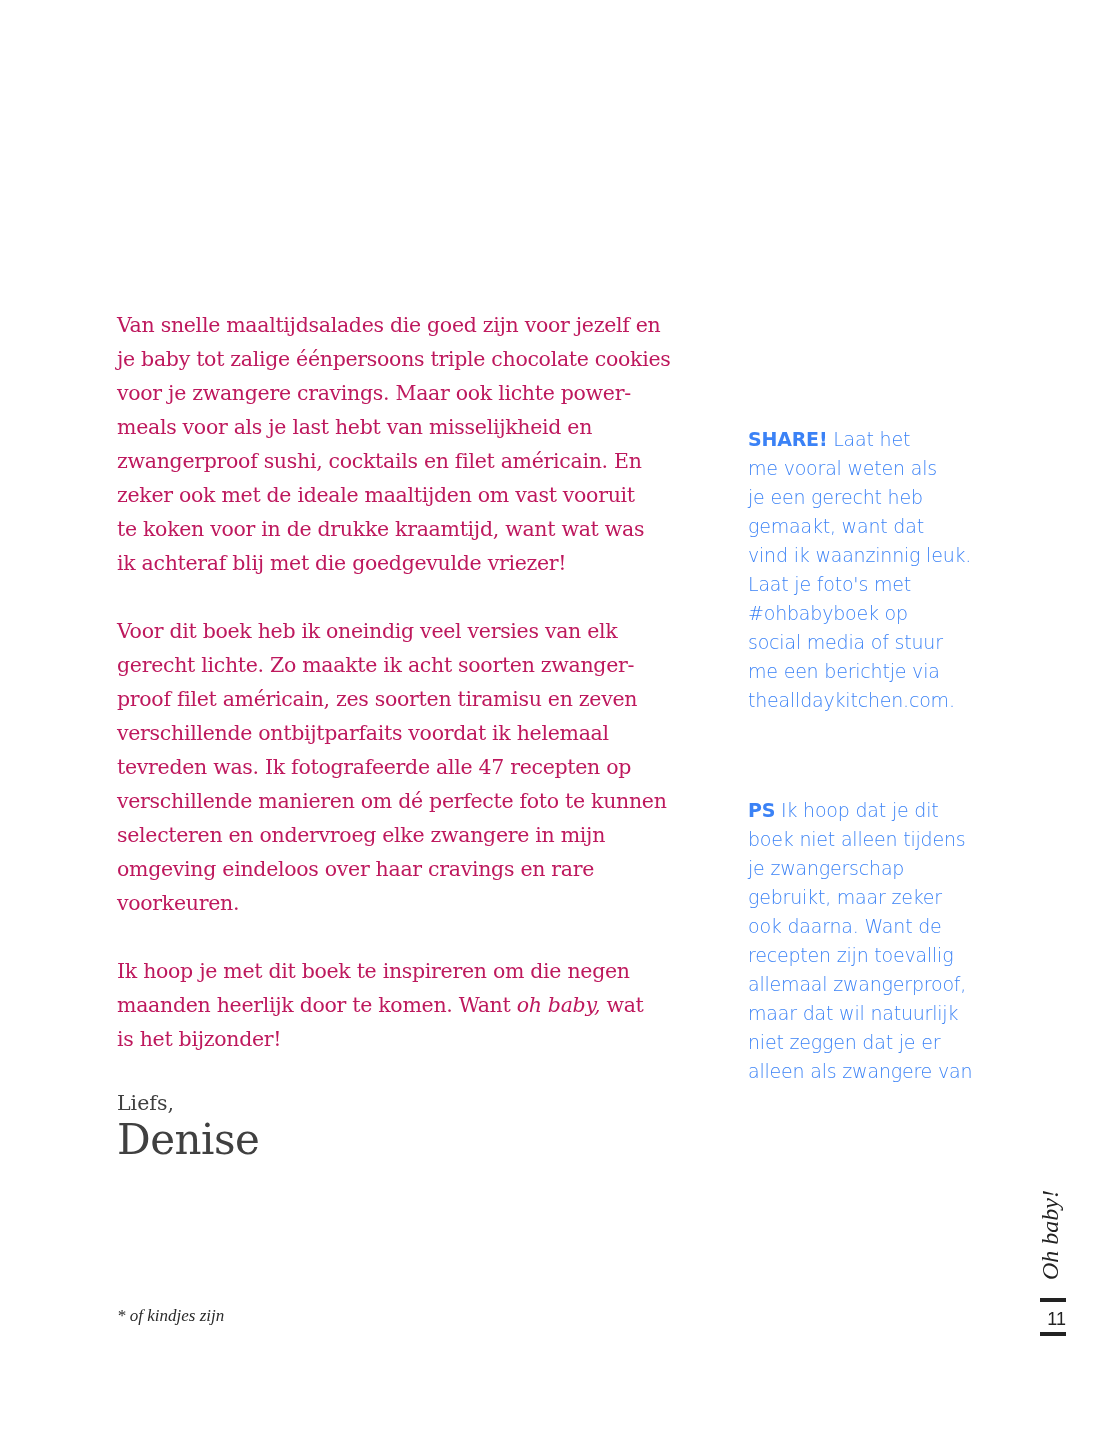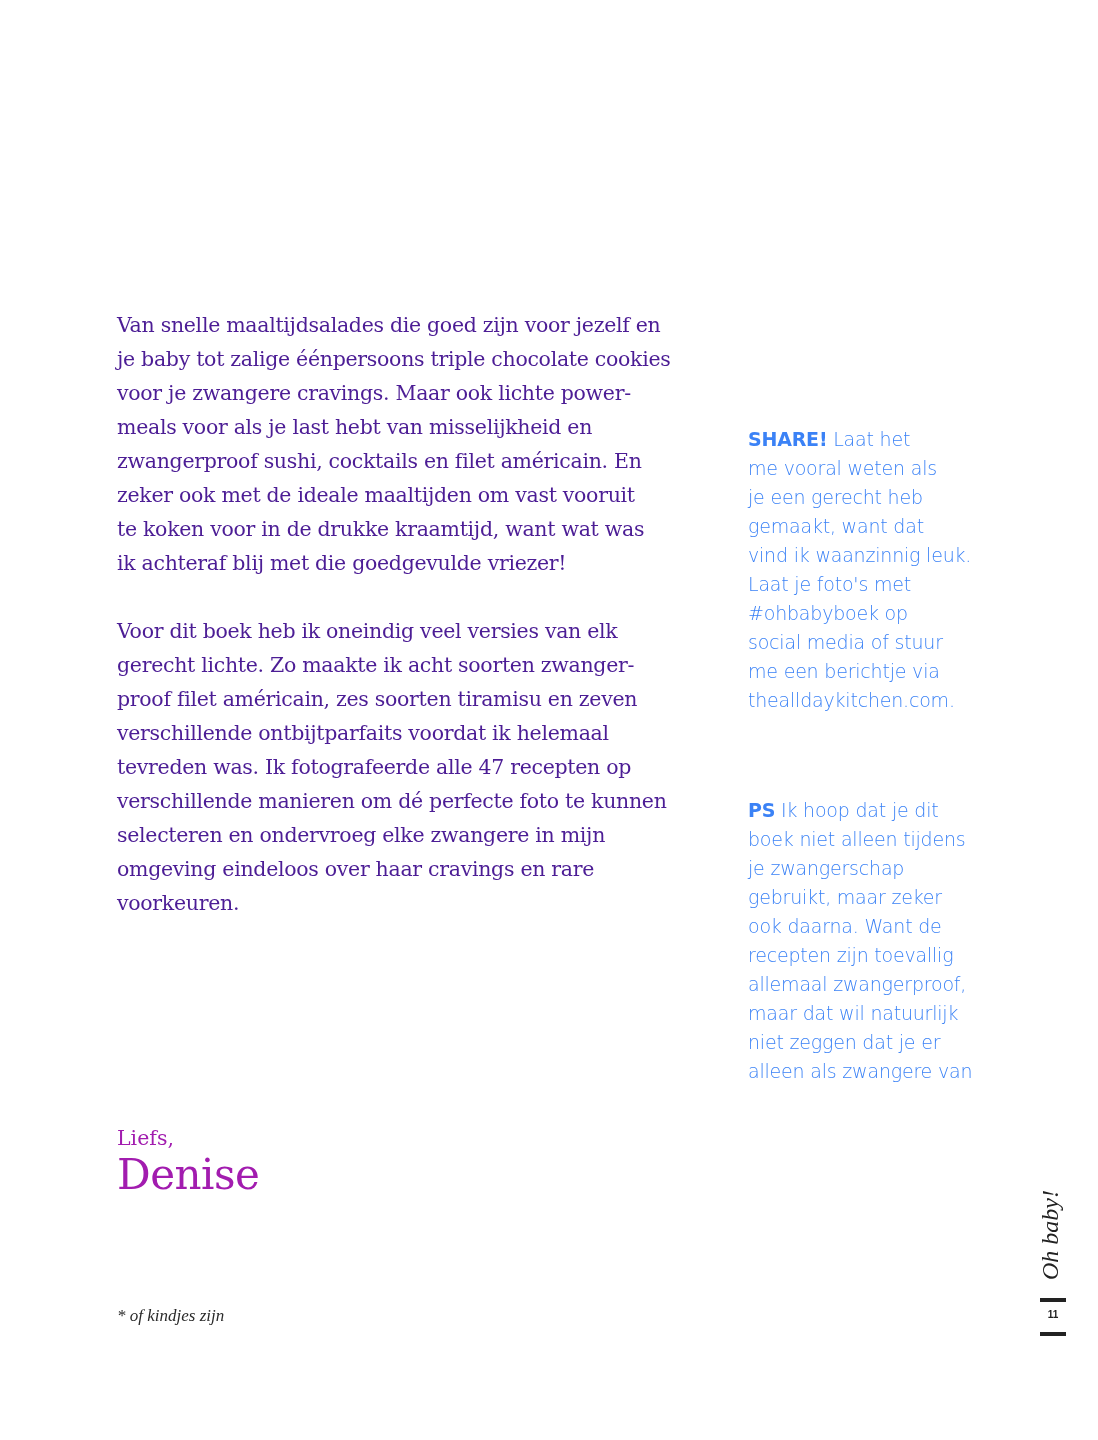--- a/index.html
+++ b/index.html
@@ -1,31 +1,31 @@
 <!DOCTYPE html>
 <html><head>
 <meta charset="utf-8">
 <style>
   html,body{margin:0;padding:0;background:#fff;}
   body{width:1098px;height:1440px;position:relative;overflow:hidden;}
-  .main{position:absolute;left:117px;top:308px;width:540px;font-family:"DejaVu Serif","Liberation Serif",serif;color:#4c1d95;font-size:20.5px;line-height:34px;letter-spacing:-0.3px;}
+  .main{position:absolute;left:117px;top:308px;width:540px;font-family:"DejaVu Serif","Liberation Serif",serif;color:#be185d;font-size:20.5px;line-height:34px;letter-spacing:-0.3px;}
   .main p{margin:0 0 34px 0;}
   .line{display:block;white-space:nowrap;}
-  .sign{position:absolute;left:117px;top:1088px;font-family:"DejaVu Serif",serif;color:#a21caf;margin-top:35px;}
+  .sign{position:absolute;left:117px;top:1088px;font-family:"DejaVu Serif",serif;color:#404040;}
   .liefs{font-size:20.5px;line-height:30px;}
   .name{font-size:42px;line-height:44px;letter-spacing:-0.5px;}
   .foot{position:absolute;left:117px;top:1306px;font-family:"Liberation Serif",serif;font-style:italic;font-size:17px;color:#2a2a2a;}
   .side{position:absolute;left:748px;width:260px;font-family:"DejaVu Sans","Liberation Sans",sans-serif;color:#3b82f6;font-size:19px;line-height:29px;font-weight:300;letter-spacing:-0.2px;}
   .side b{font-weight:bold;}
   .s1{top:425px;}
   .s2{top:796px;}
   .vert{position:absolute;left:1030px;top:1180px;width:40px;height:110px;}
   .vert span{position:absolute;left:50%;top:50%;transform:translate(-50%,-50%) rotate(-90deg);font-family:"Liberation Serif",serif;font-style:italic;font-size:24px;white-space:nowrap;color:#222;}
   .pagebar{position:absolute;left:1040px;width:26px;height:4px;background:#222;}
-  .pnum{position:absolute;left:1040px;top:1309px;width:26px;text-align:center;font-family:"Liberation Sans",sans-serif;font-weight:bold;font-size:10px;color:#222;}
+  .pnum{position:absolute;left:1040px;top:1309px;width:26px;text-align:right;font-family:"Liberation Sans",sans-serif;font-weight:normal;font-size:18px;color:#222;}
 </style>
 </head>
 <body>
 
 <div class="main">
   <p>
     <span class="line">Van snelle maaltijdsalades die goed zijn voor jezelf en</span>
     <span class="line">je baby tot zalige éénpersoons triple chocolate cookies</span>
     <span class="line">voor je zwangere cravings. Maar ook lichte power-</span>
     <span class="line">meals voor als je last hebt van misselijkheid en</span>
@@ -37,20 +37,25 @@
   <p>
     <span class="line">Voor dit boek heb ik oneindig veel versies van elk</span>
     <span class="line">gerecht lichte. Zo maakte ik acht soorten zwanger-</span>
     <span class="line">proof filet américain, zes soorten tiramisu en zeven</span>
     <span class="line">verschillende ontbijtparfaits voordat ik helemaal</span>
     <span class="line">tevreden was. Ik fotografeerde alle 47 recepten op</span>
     <span class="line">verschillende manieren om dé perfecte foto te kunnen</span>
     <span class="line">selecteren en ondervroeg elke zwangere in mijn</span>
     <span class="line">omgeving eindeloos over haar cravings en rare</span>
     <span class="line">voorkeuren.</span>
+  </p>
+  <p>
+    <span class="line">Ik hoop je met dit boek te inspireren om die negen</span>
+    <span class="line"><span>maanden heerlijk door te komen. Want </span><em>oh baby,</em><span> wat</span></span>
+    <span class="line">is het bijzonder!</span>
   </p>
 </div>
 
 <div class="sign">
   <div class="liefs">Liefs,</div>
   <div class="name">Denise</div>
 </div>
 
 <div class="foot">* of kindjes zijn</div>
 

